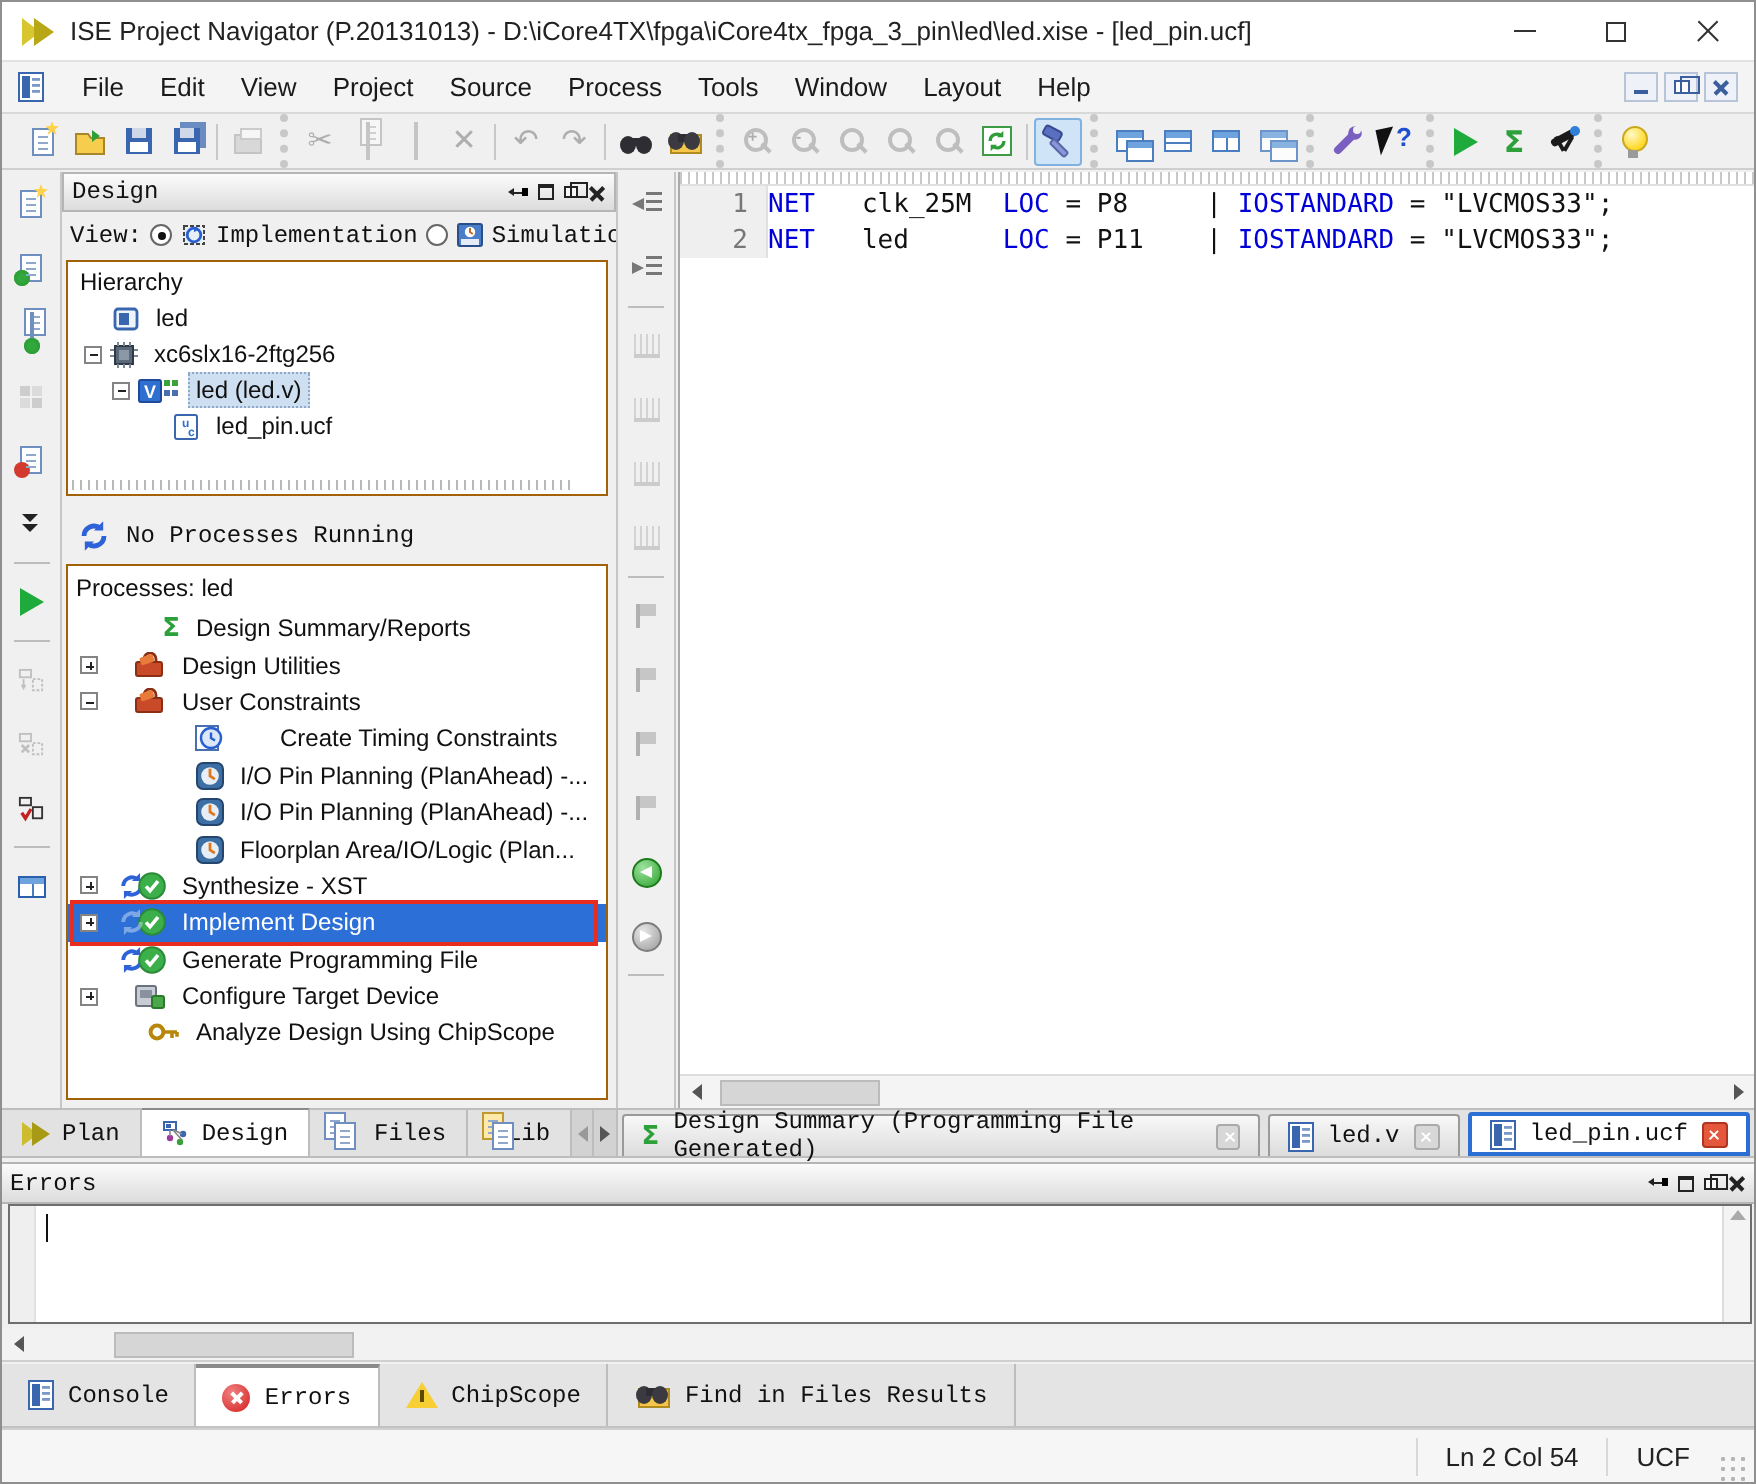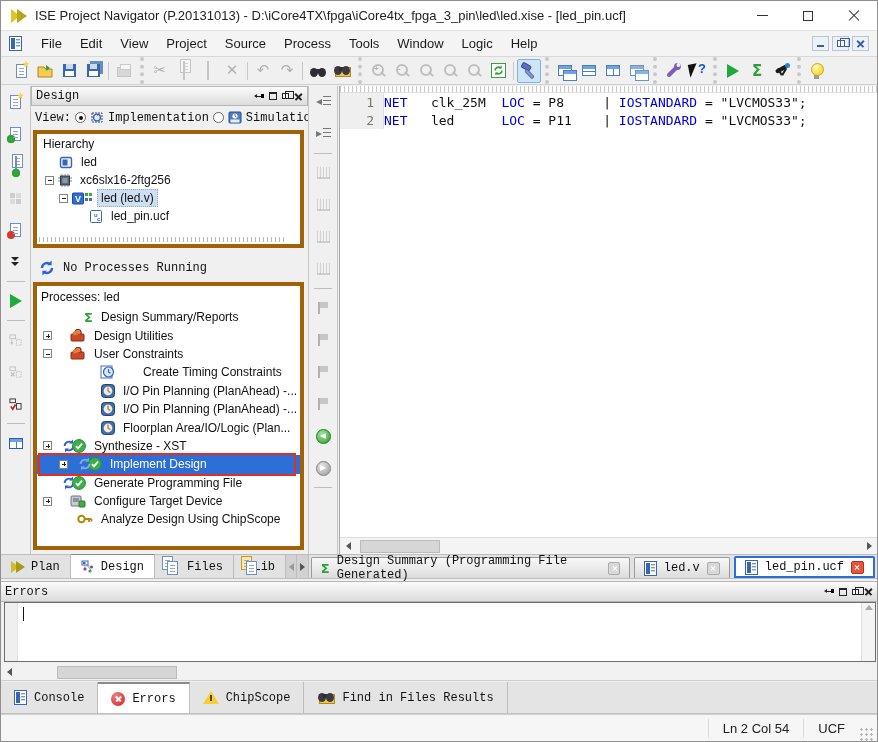--- a/index.html
+++ b/index.html
@@ -128,21 +128,21 @@
   .ph-max { width:8px; height:8px; border:1.2px solid #222; border-top-width:2px; }
   .ph-rest { width:7px; height:6px; border:1px solid #222; position:relative; background:#f6f6f6; }
   .ph-rest::before { content:""; position:absolute; left:2px; top:-3px; width:7px; height:6px; border:1px solid #222; }
   .ph-x { width:9px; height:9px; position:relative; }
   .ph-x::before,.ph-x::after { content:""; position:absolute; left:0; top:4px; width:9px; height:1.5px; background:#222; }
   .ph-x::before { transform:rotate(45deg);} .ph-x::after { transform:rotate(-45deg);}
   .viewrow { height:23px; display:flex; align-items:center; padding:0 4px; font-family:"Liberation Mono",monospace; font-size:12px; color:#111; gap:4px; }
   .radio { width:11px; height:11px; border-radius:50%; border:1px solid #666; background:#fff; position:relative; flex:0 0 auto; }
   .radio.sel::after { content:""; position:absolute; left:2.5px; top:2.5px; width:4px; height:4px; border-radius:50%; background:#111; }
   .impl-ic,.isim-ic { width:14px; height:13px; flex:0 0 auto; }
-  .whitebox { background:#fff; border:4px solid #a16207; position:absolute; left:2px; right:4px; overflow:hidden; }
+  .whitebox { background:#fff; border:1px solid #a16207; position:absolute; left:2px; right:4px; overflow:hidden; }
   .hier-box { top:44px; height:118px; }
   .hier-label { font-size:12px; color:#111; padding:3px 0 2px 6px; }
   .trow { height:18px; display:flex; align-items:center; font-size:12px; color:#111; white-space:nowrap; position:relative; }
   .trow .lbl { padding:1px 3px; }
   .trow .lbl.selgray { background:#cfdff2; border:1px dotted #8fa8c8; }
   .exp { width:9px; height:9px; border:1px solid #848484; background:#fff; position:relative; flex:0 0 auto; margin-right:4px; }
   .exp::before { content:""; position:absolute; left:1.5px; top:3.5px; width:4px; height:1px; background:#222; }
   .exp.plus::after { content:""; position:absolute; left:3.5px; top:1.5px; width:1px; height:4px; background:#222; }
   .ticon { width:14px; height:13px; margin-right:5px; flex:0 0 auto; position:relative; }
   .dotbar { position:absolute; left:2px; right:16px; bottom:2px; height:5px; background:repeating-linear-gradient(to right,#b9b9b9 0 1px,transparent 1px 4px); }
@@ -254,21 +254,21 @@
         <rect x="7" y="9" width="4" height="1.4" fill="#7a98c8"></rect>
       </svg>
     <span class="menu-item">File</span>
     <span class="menu-item">Edit</span>
     <span class="menu-item">View</span>
     <span class="menu-item">Project</span>
     <span class="menu-item">Source</span>
     <span class="menu-item">Process</span>
     <span class="menu-item">Tools</span>
     <span class="menu-item">Window</span>
-    <span class="menu-item">Logic</span>
+    <span class="menu-item">Layout</span>
     <span class="menu-item">Help</span>
     <span class="mdi-ctrls">
       <span class="mdi-b">
           <span class="g-dash"></span>
         </span>
       <span class="mdi-b">
           <span class="g-rest"></span>
         </span>
       <span class="mdi-b">
           <span class="g-x"></span>
@@ -644,21 +644,21 @@
                 <path d="M13 8a5 5 0 0 1-8.2 3.8" stroke="#2e62d9" stroke-width="2.2" fill="none"></path>
                 <path d="M3.4 15.4v-4.6h4.6z" fill="#2e62d9"></path>
               </svg>
             <svg width="14" height="14" viewBox="0 0 14 14">
                 <circle cx="7" cy="7" r="6.4" fill="#3aaf4a" stroke="#2a8a38"></circle>
                 <path d="M4 7.2l2 2.2 4-4.8" stroke="#fff" stroke-width="1.8" fill="none"></path>
               </svg>
           </span>
           <span class="plbl">Synthesize - XST</span>
         </div>
-        <div class="prow sel" style="padding-left:22px;">
+        <div class="prow sel" style="padding-left:6px;">
           <span class="exp plus"></span>
           <span class="iconpair">
             <svg width="14" height="14" viewBox="0 0 16 16" style="margin-right:-4px;opacity:.5;">
                 <path d="M3 8a5 5 0 0 1 8.2-3.8" stroke="#cfe0f8" stroke-width="2.2" fill="none"></path>
                 <path d="M12.6 0.6v4.6h-4.6z" fill="#cfe0f8"></path>
                 <path d="M13 8a5 5 0 0 1-8.2 3.8" stroke="#cfe0f8" stroke-width="2.2" fill="none"></path>
                 <path d="M3.4 15.4v-4.6h4.6z" fill="#cfe0f8"></path>
               </svg>
             <svg width="14" height="14" viewBox="0 0 14 14">
                 <circle cx="7" cy="7" r="6.4" fill="#3aaf4a" stroke="#2a8a38"></circle>

